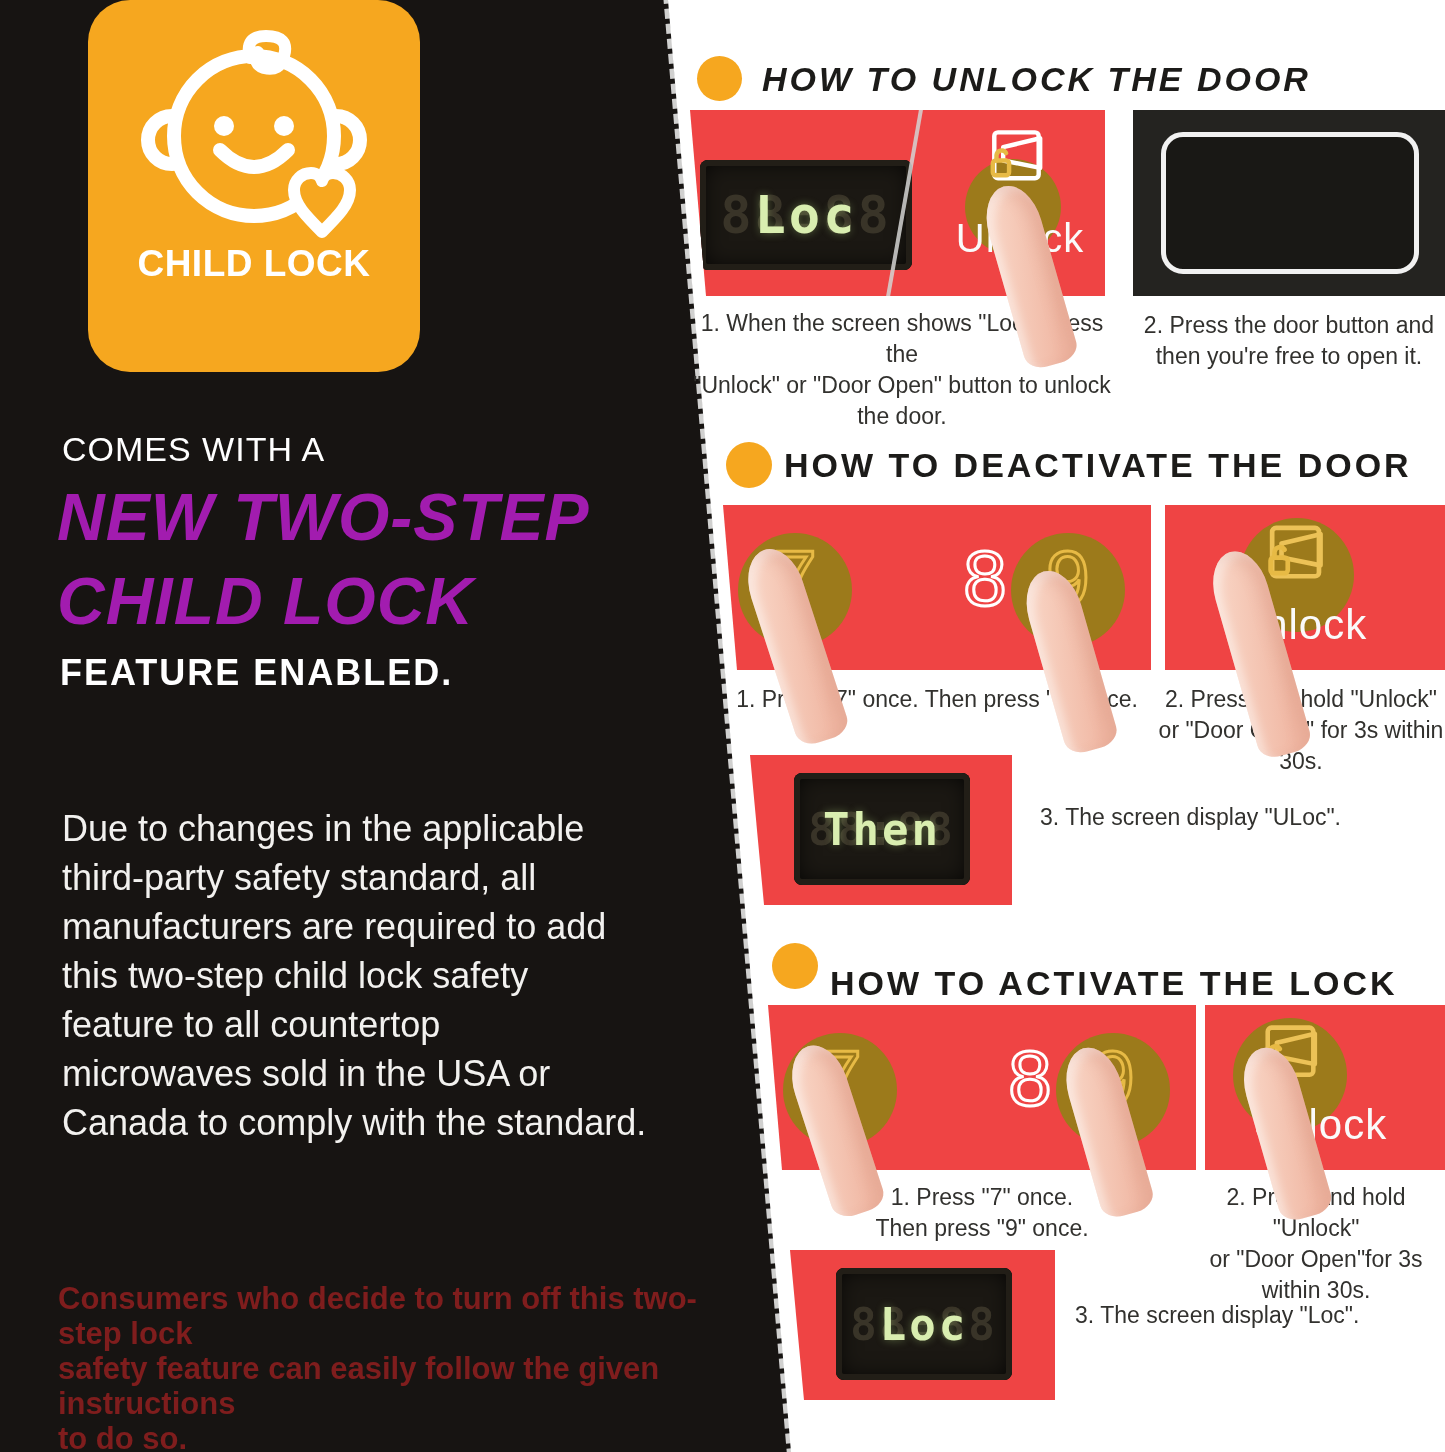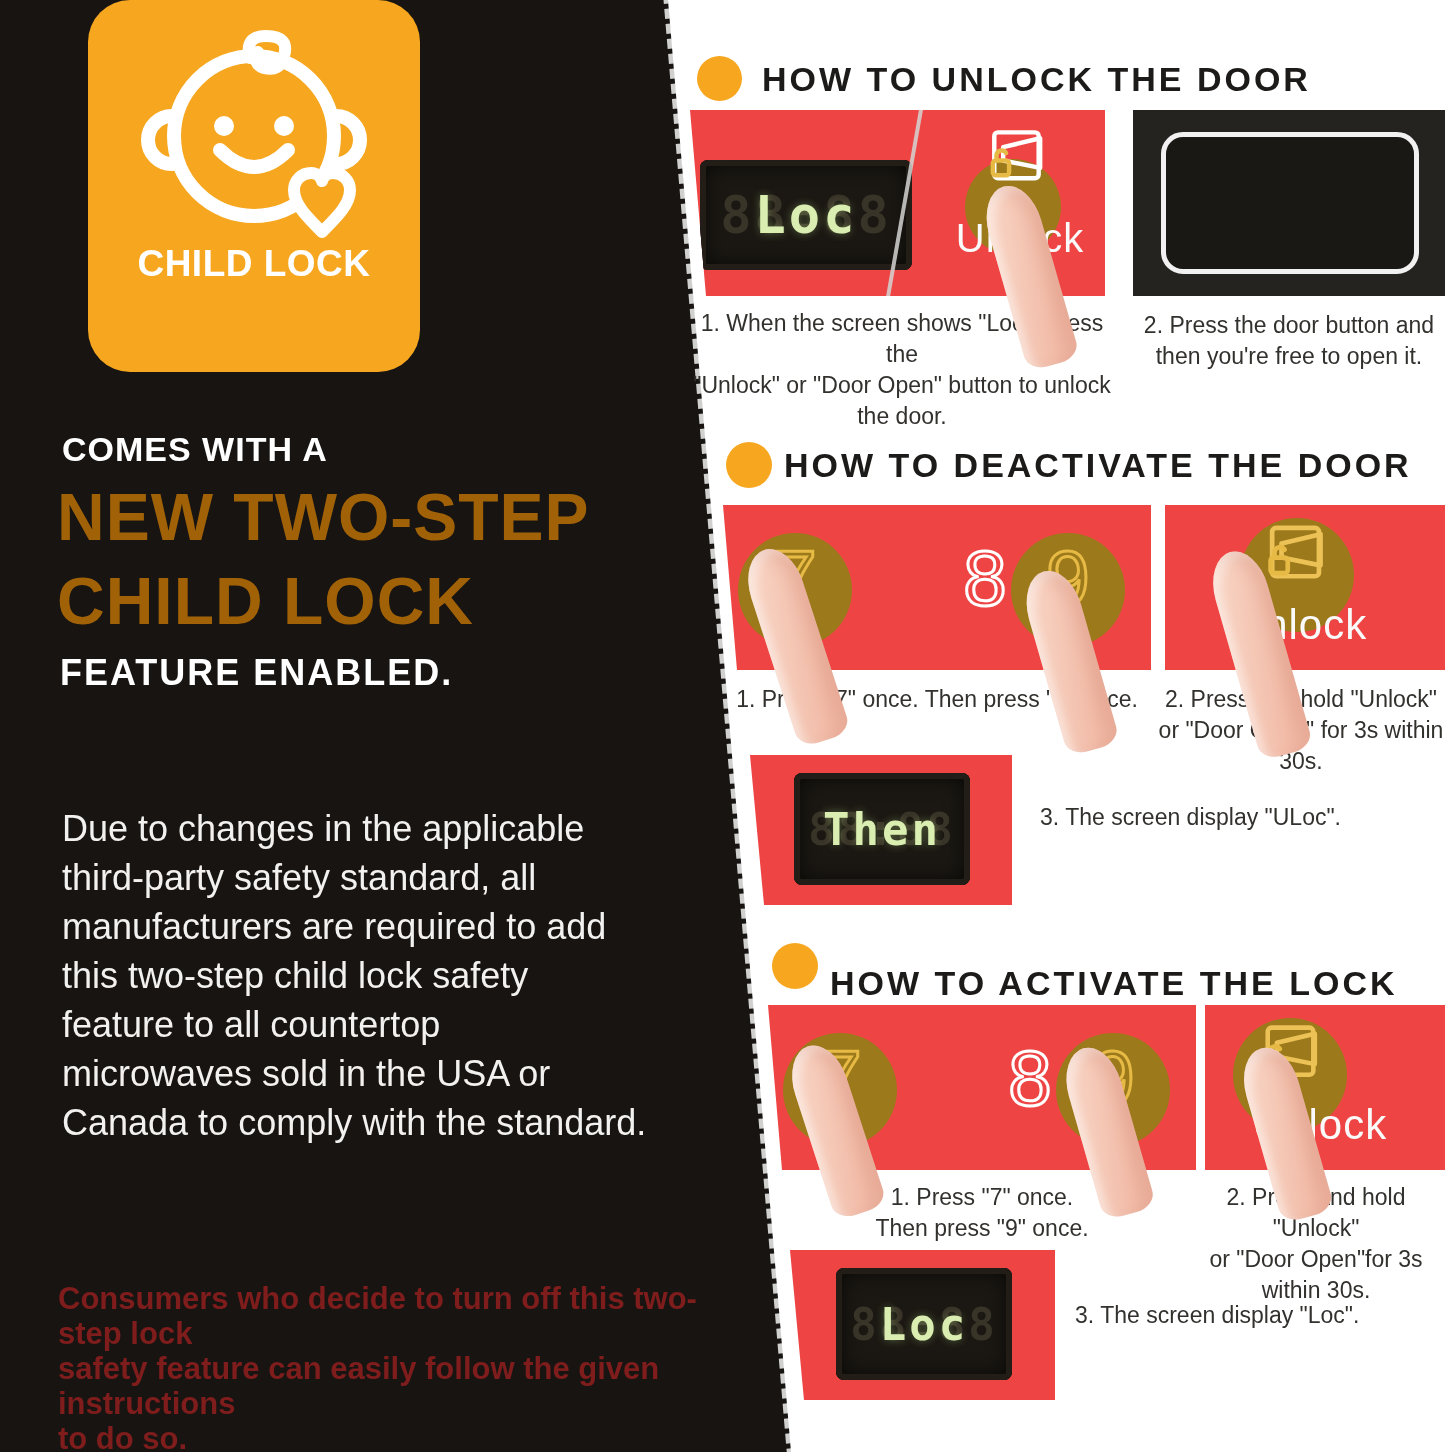--- a/index.html
+++ b/index.html
@@ -16,22 +16,22 @@
     border-left:5px dashed rgba(255,255,255,.8);
     transform:rotate(-4.85deg);transform-origin:top left;}
 
   
   #badge{left:88px;top:0;width:332px;height:372px;background:#F6A71F;border-radius:42px;}
   #badge svg{position:absolute;left:44px;top:26px;}
   .badge-line{position:absolute;width:100%;text-align:center;color:#fff;
     font-weight:800;font-size:37px;letter-spacing:.5px;line-height:40px;}
 
   
-  .kicker{left:62px;top:430px;color:#fff;font-weight:700;font-size:34px;letter-spacing:1px;}
-  .headline{left:57px;color:#a16207;font-weight:800;font-size:66px;letter-spacing:1px;line-height:70px;}
+  .kicker{left:62px;top:430px;color:#fff;font-weight:400;font-size:34px;letter-spacing:1px;}
+  .headline{left:57px;color:#a21caf;font-weight:800;font-size:66px;letter-spacing:1px;line-height:70px;font-style:italic;}
   .subline{left:60px;top:652px;color:#fff;font-weight:800;font-size:36px;letter-spacing:2px;}
   .para{left:62px;top:804px;width:700px;color:#f2f1ef;font-size:36px;line-height:49px;font-weight:400;}
   .footnote{left:58px;top:1281px;width:700px;color:#7f1d1d;font-weight:700;font-size:31px;line-height:35px;}
 
   
   .dot{border-radius:50%;background:#F6A71F;}
   .sec-head{color:#1c1b19;font-weight:800;font-size:34px;letter-spacing:3px;white-space:nowrap;}
   .panel{background:#ef4444;}
   .clip16{-webkit-clip-path:polygon(0 0,100% 0,100% 100%,16px 100%);clip-path:polygon(0 0,100% 0,100% 100%,16px 100%);}
   .clip14{-webkit-clip-path:polygon(0 0,100% 0,100% 100%,14px 100%);clip-path:polygon(0 0,100% 0,100% 100%,14px 100%);}
@@ -96,21 +96,21 @@
 manufacturers are required to add
 this two-step child lock safety
 feature to all countertop
 microwaves sold in the USA or
 Canada to comply with the standard.</div>
   <div class="abs footnote pre">Consumers who decide to turn off this two-step lock
 safety feature can easily follow the given instructions
 to do so.</div>
 
   <div class="abs dot" style="left:697px;top:56px;width:45px;height:45px;"></div>
-  <div class="abs sec-head" style="left:762px;top:60px;">HOW TO UNLOCK THE DOOR</div>
+  <div class="abs sec-head" style="left:762px;top:60px;font-style:italic;">HOW TO UNLOCK THE DOOR</div>
 
   <div class="abs panel clip16" style="left:690px;top:110px;width:415px;height:186px;">
     <div class="abs display" style="left:10px;top:50px;width:212px;height:110px;">
       <span class="ghost" style="font-size:52px;">88:88</span>
       <span class="lit" style="font-size:52px;">Loc</span>
     </div>
     <div class="abs diag-line" style="left:212px;top:-6px;height:204px;transform:rotate(10deg);"></div>
     <div class="abs gold-circle" style="left:275px;top:49px;width:96px;height:96px;"></div>
     <svg class="abs" style="left:288px;top:12px;" width="74" height="74" viewBox="0 0 100 100">
       <rect x="22" y="14" width="60" height="62" rx="5" fill="none" stroke="#ffffff" stroke-width="6"></rect>

